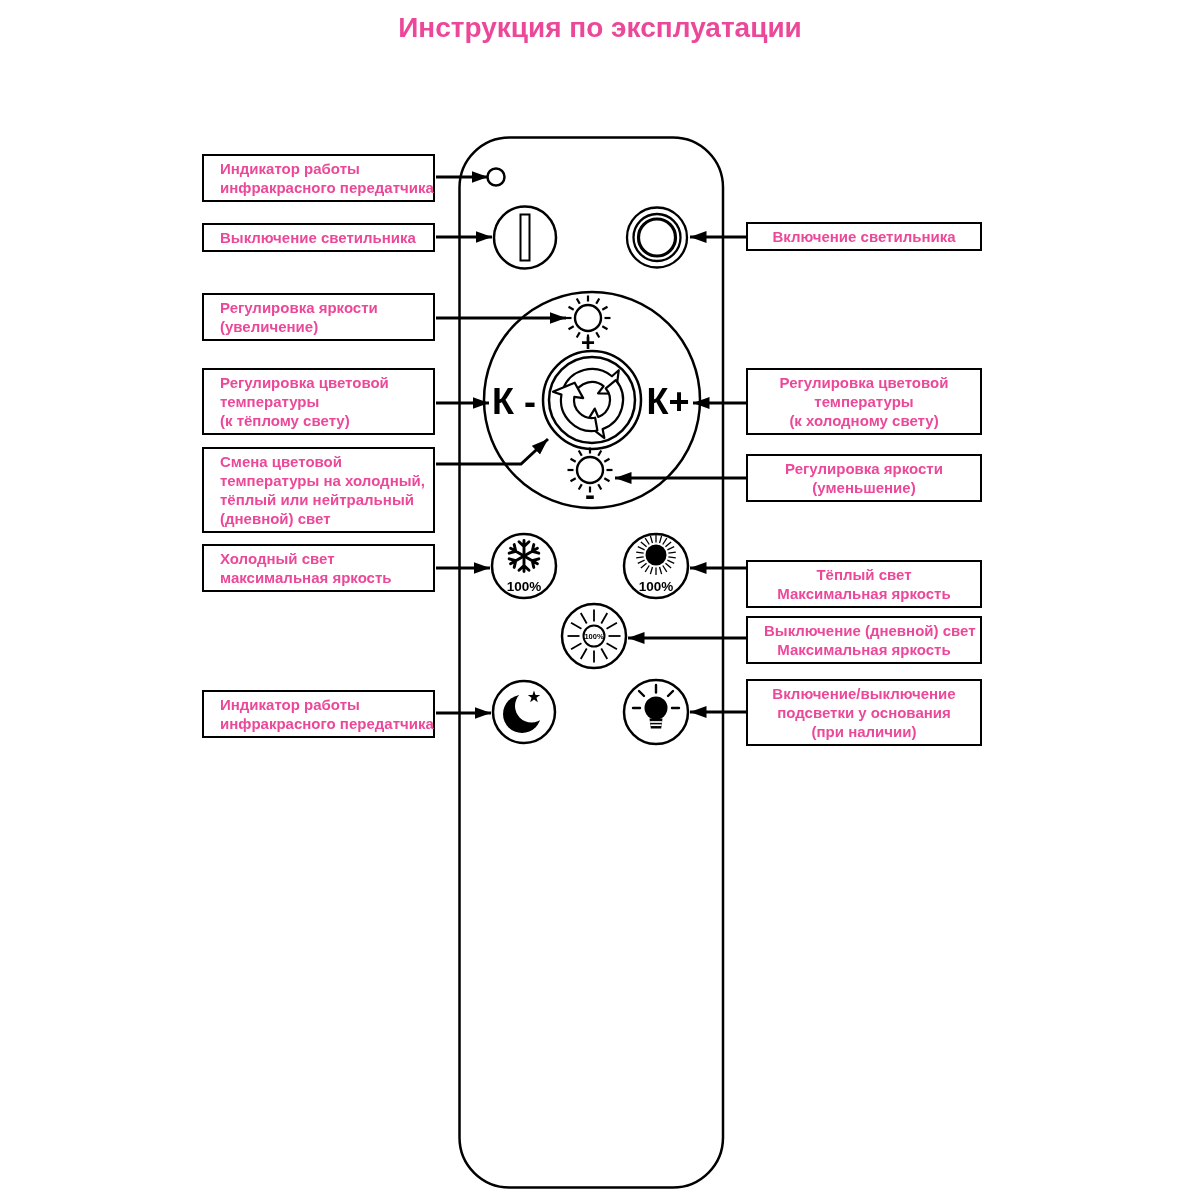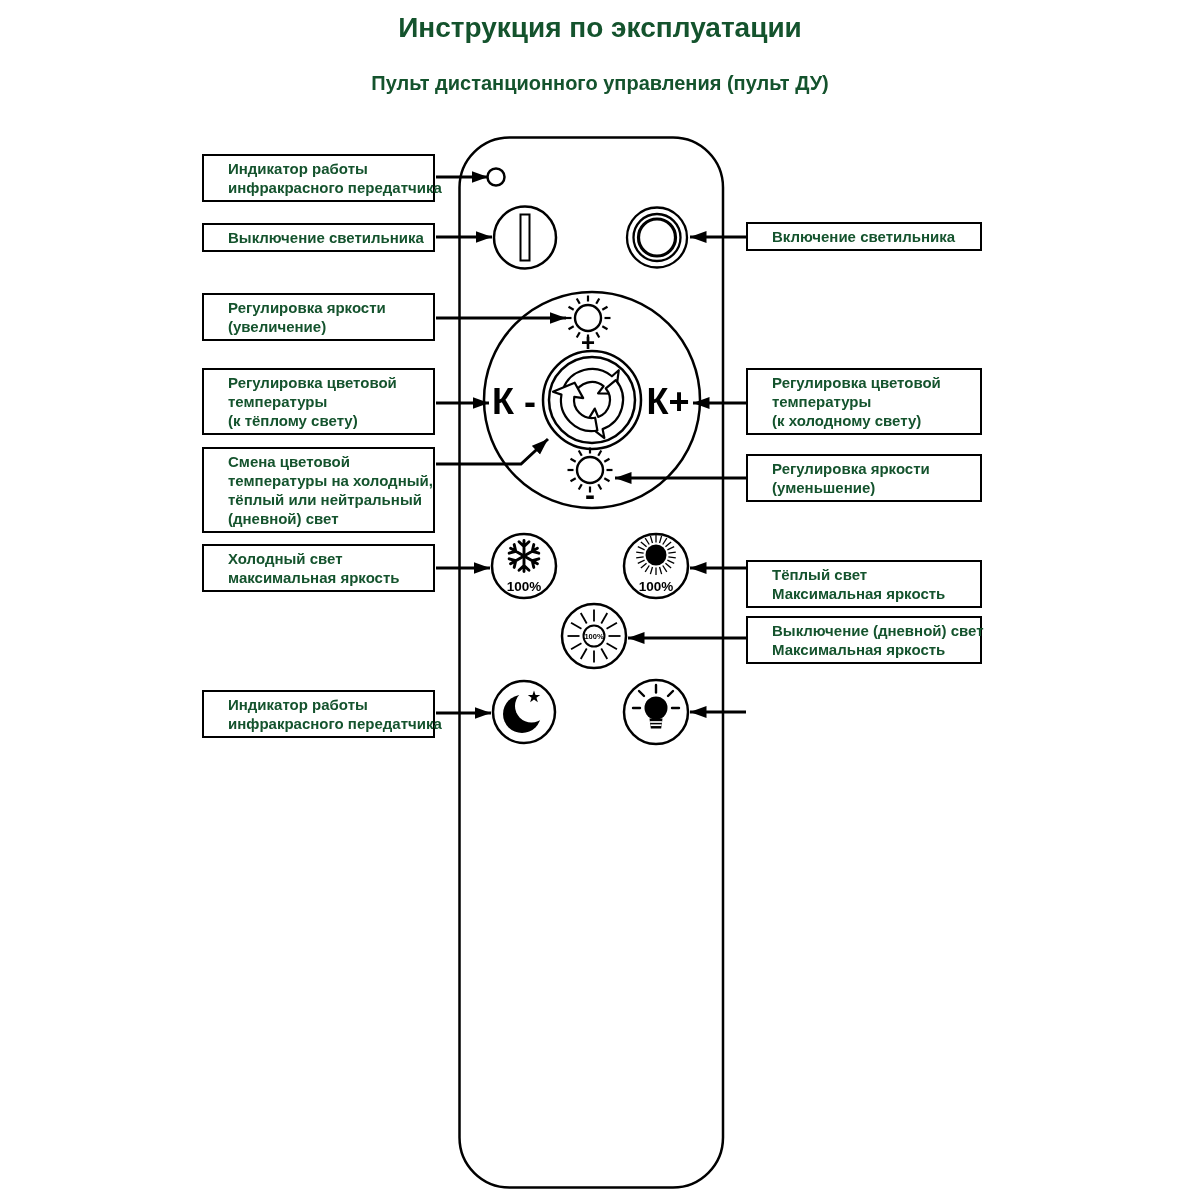--- a/index.html
+++ b/index.html
@@ -1,35 +1,34 @@
 <!DOCTYPE html>
 <html><head>
 <meta charset="utf-8">
 <style>
   html,body{margin:0;padding:0;background:#fff;}
   .canvas{position:relative;width:1200px;height:1200px;background:#fff;overflow:hidden;
-          font-family:"Liberation Sans",sans-serif;color:#14532d;}
+          font-family:"Liberation Sans",sans-serif;color:#ec4899;}
   .title{position:absolute;top:12px;left:0;width:100%;text-align:center;
          font-size:28px;font-weight:bold;}
   .subtitle{position:absolute;top:72px;left:0;width:100%;text-align:center;
          font-size:20px;font-weight:bold;}
   .lbox,.rbox{position:absolute;border:2px solid #000;background:#fff;box-sizing:border-box;
-         font-size:15px;line-height:19px;font-weight:bold;white-space:pre;padding:3px 24px;}
+         font-size:15px;line-height:19px;font-weight:bold;white-space:pre;padding:3px 16px;}
   .lbox{left:202px;width:233px;text-align:left;}
-  .rbox{left:746px;width:236px;text-align:left;}
+  .rbox{left:746px;width:236px;text-align:center;}
   svg.diagram{position:absolute;top:0;left:0;}
   svg.diagram text{font-family:"Liberation Sans",sans-serif;font-weight:bold;fill:#000;}
 </style>
 </head>
 <body>
 
 <div class="canvas">
 
   <div class="title">Инструкция по эксплуатации</div>
-  <div class="subtitle">Пульт дистанционного управления (пульт ДУ)</div>
 
   <svg class="diagram" width="1200" height="1200" viewBox="0 0 1200 1200">
     <defs>
       <marker id="arr" markerWidth="6.5" markerHeight="5" refX="5.5" refY="2" orient="auto" markerUnits="strokeWidth">
         <path d="M0 0 L5.5 2 L0 4 Z" fill="#000"></path>
       </marker>
       <path id="cycArrow" d="M -29.13 -10.6 A 31 31 0 0 1 19.93 -23.75 L 26.76 -29.72 L 23.67 -6.34 L 6.02 -6.69 L 11.57 -13.79 A 18 18 0 0 0 -16.91 -6.16 Z"></path>
       <path id="sfArm" d="M0 0 L0 -15.5 M0 -9.5 L-5 -14.2 M0 -9.5 L5 -14.2" fill="none"></path>
     </defs>
 
@@ -229,14 +228,17 @@
   <div class="rbox" style="top:222px">Включение светильника</div>
   <div class="rbox" style="top:368px">Регулировка цветовой
 температуры
 (к холодному свету)</div>
   <div class="rbox" style="top:454px">Регулировка яркости
 (уменьшение)</div>
   <div class="rbox" style="top:560px">Тёплый свет
 Максимальная яркость</div>
   <div class="rbox" style="top:616px">Выключение (дневной) свет
 Максимальная яркость</div>
+  <div class="rbox" style="top:679px">Включение/выключение
+подсветки у основания
+(при наличии)</div>
 
 </div>
 
 </body></html>

